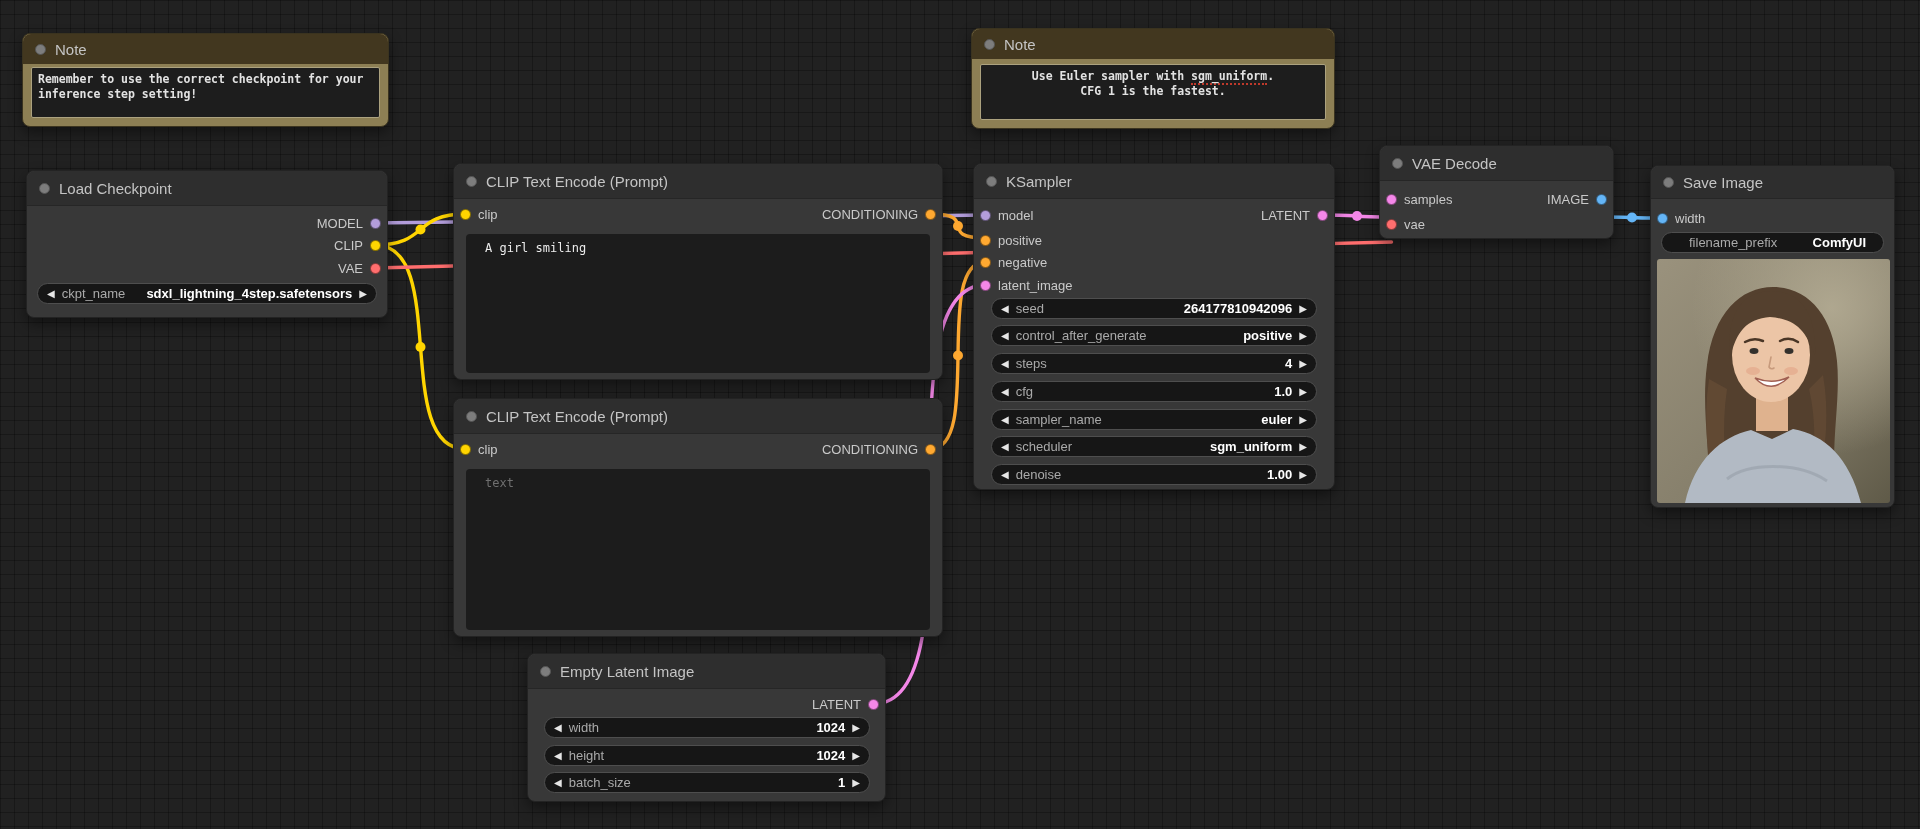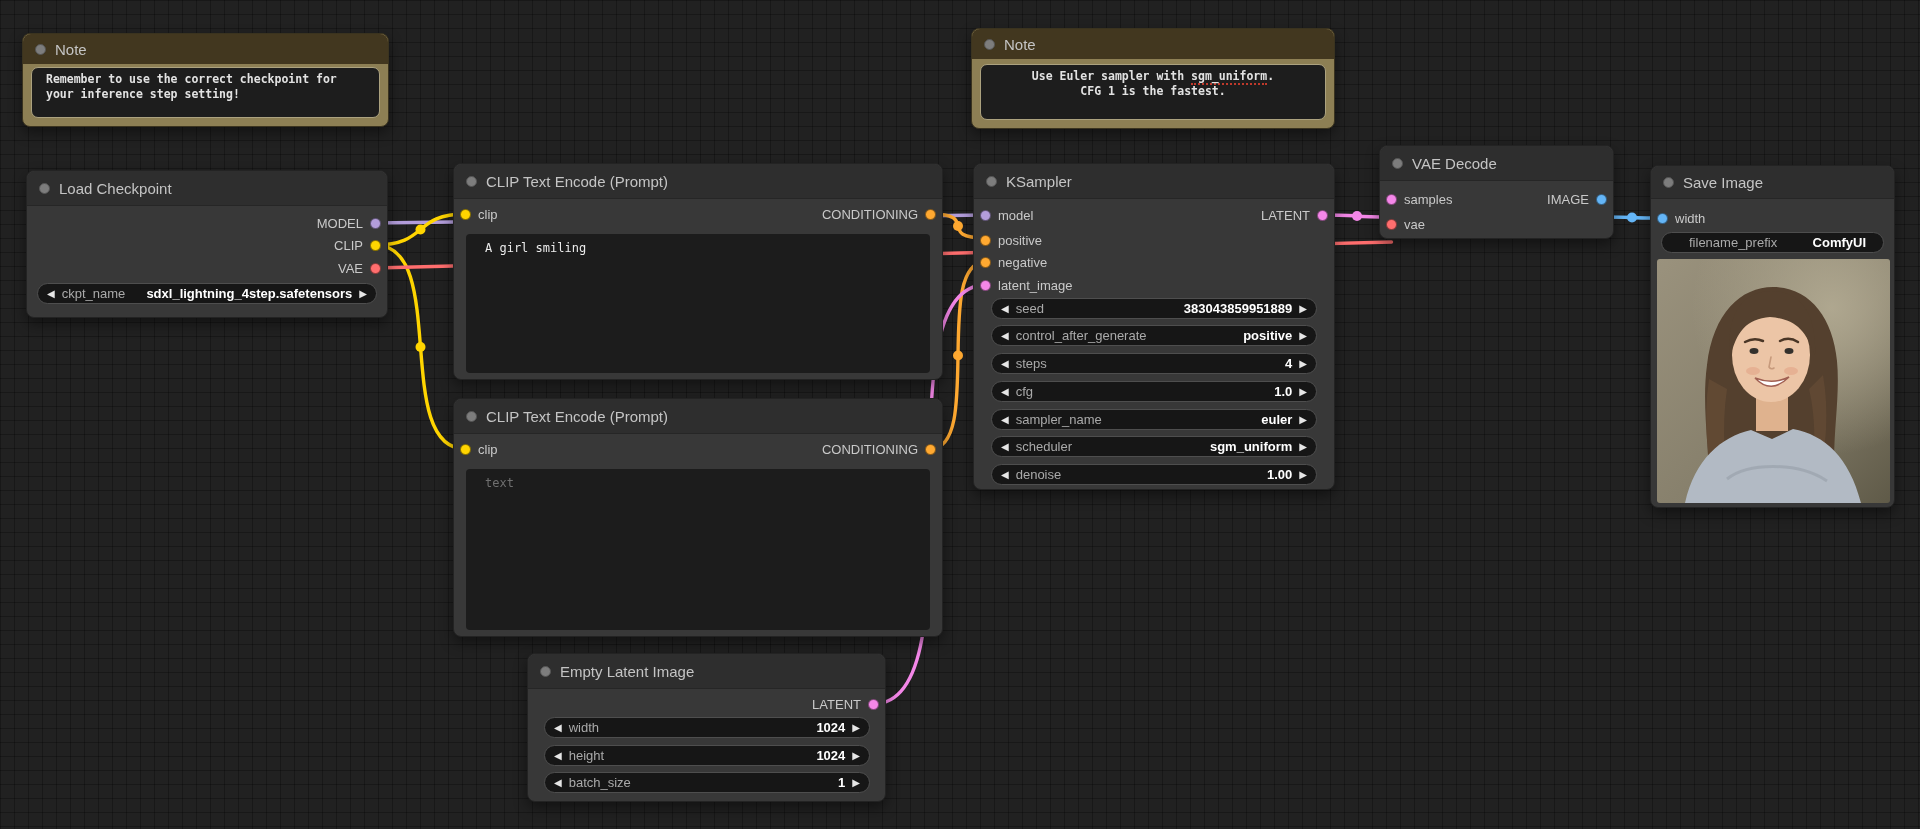--- a/index.html
+++ b/index.html
@@ -28,22 +28,22 @@
     width:11px; height:11px; border-radius:50%;
     background:#7d7d7d; border:1px solid #565656; flex:0 0 auto;
   }
   .node-title { font-size:15px; color:#c4c4c4; white-space:nowrap; }
 
   
   .node.note { background:#8d7f54; border-color:#3a331f; }
   .node.note .node-header { background:#42371f; height:30px; border-bottom:none; }
   .note-box {
     position:absolute; left:8px; right:8px; top:38px; bottom:8px;
-    background:#1d1d1d; border:1px solid #aca27f; border-radius:7px;
-    padding:4px 14px; color:#e2e2e2;
+    background:#1d1d1d; border:1px solid #aca27f; border-radius:2px;
+    padding:4px 6px; color:#e2e2e2;
     font-family:"DejaVu Sans Mono", monospace; font-size:11.5px; font-weight:bold; line-height:1.3;
   }
   .squiggle { border-bottom:2px dotted #c0392b; }
 
   
   .slot { position:absolute; height:18px; display:flex; align-items:center; gap:7px; font-size:13px; color:#c9c9c9; }
   .slot.in  { left:6px; }
   .slot.out { right:6px; flex-direction:row; }
   .port {
     width:11px; height:11px; border-radius:50%; flex:0 0 auto;
@@ -196,21 +196,21 @@
       <span>latent_image</span>
     </div>
     <div class="slot out" style="top:42px;">
       <span>LATENT</span>
       <span class="port" style="background: rgb(244, 135, 232);"></span>
     </div>
 
     <div class="widget" style="left:17px; right:17px; top:134px;">
       <span class="warrow">◀</span>
       <span class="wlabel">seed</span>
-      <span class="wvalue">383043859951889</span>
+      <span class="wvalue">264177810942096</span>
       <span class="warrow">▶</span>
     </div>
     <div class="widget" style="left:17px; right:17px; top:161px;">
       <span class="warrow">◀</span>
       <span class="wlabel">control_after_generate</span>
       <span class="wvalue">positive</span>
       <span class="warrow">▶</span>
     </div>
     <div class="widget" style="left:17px; right:17px; top:189px;">
       <span class="warrow">◀</span>

